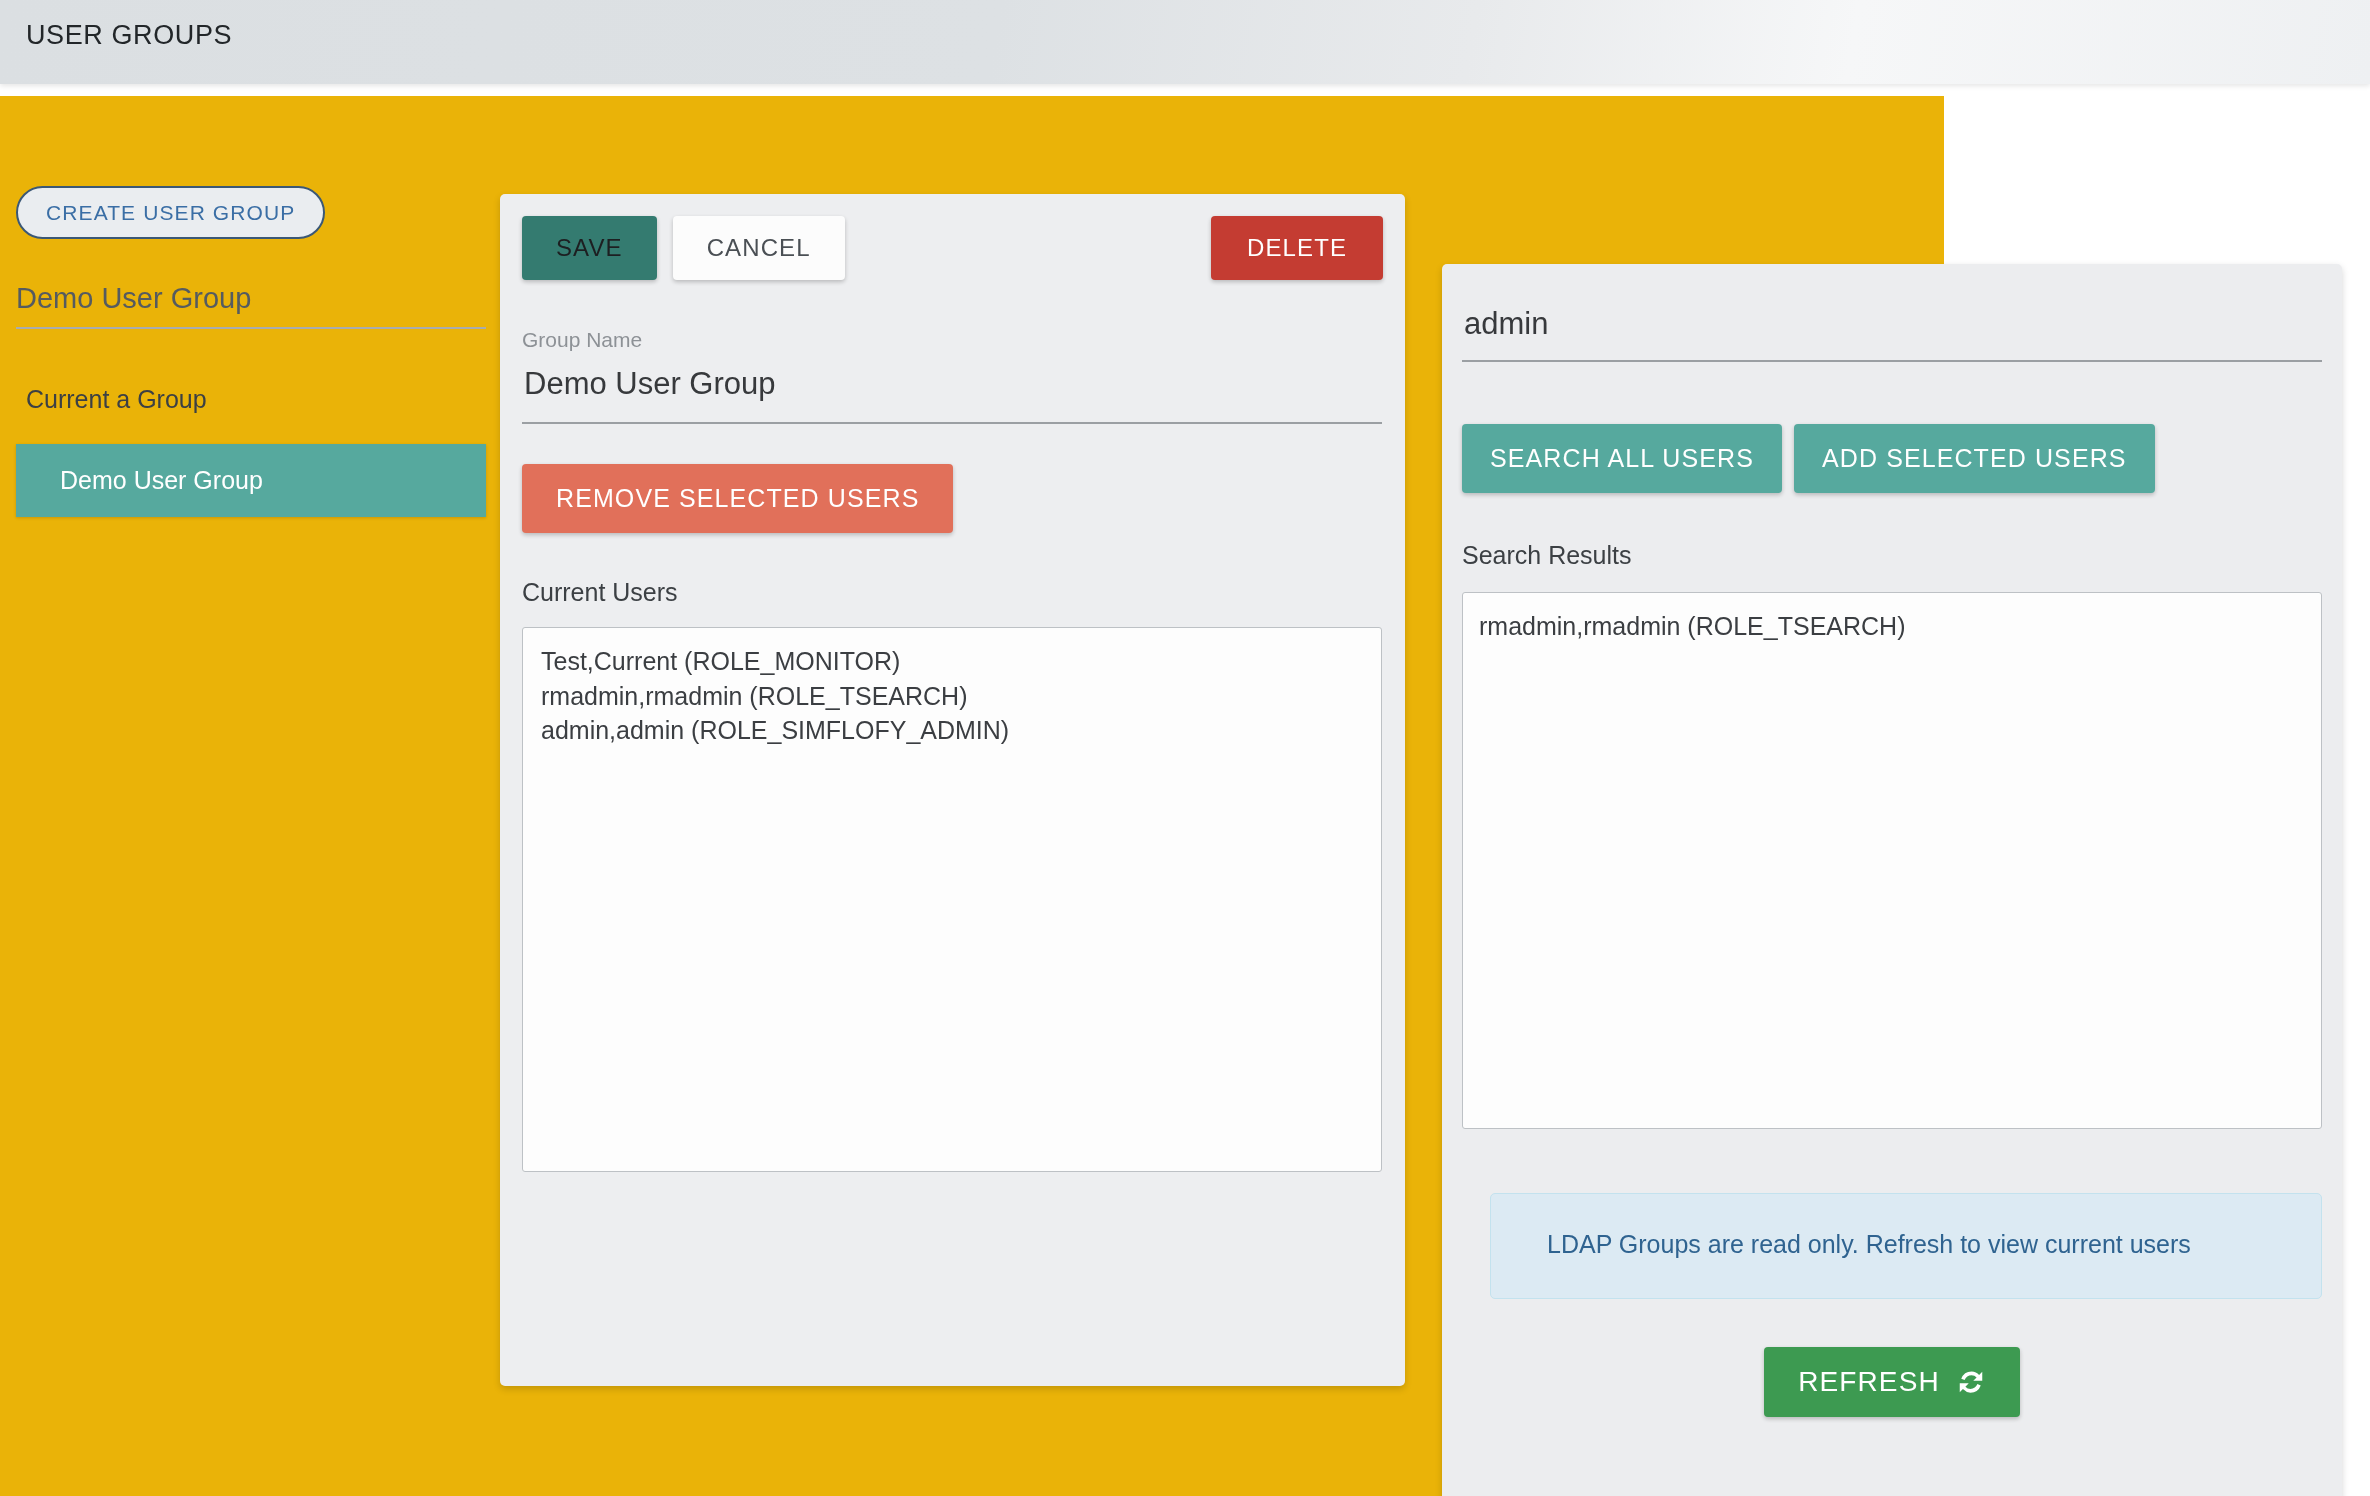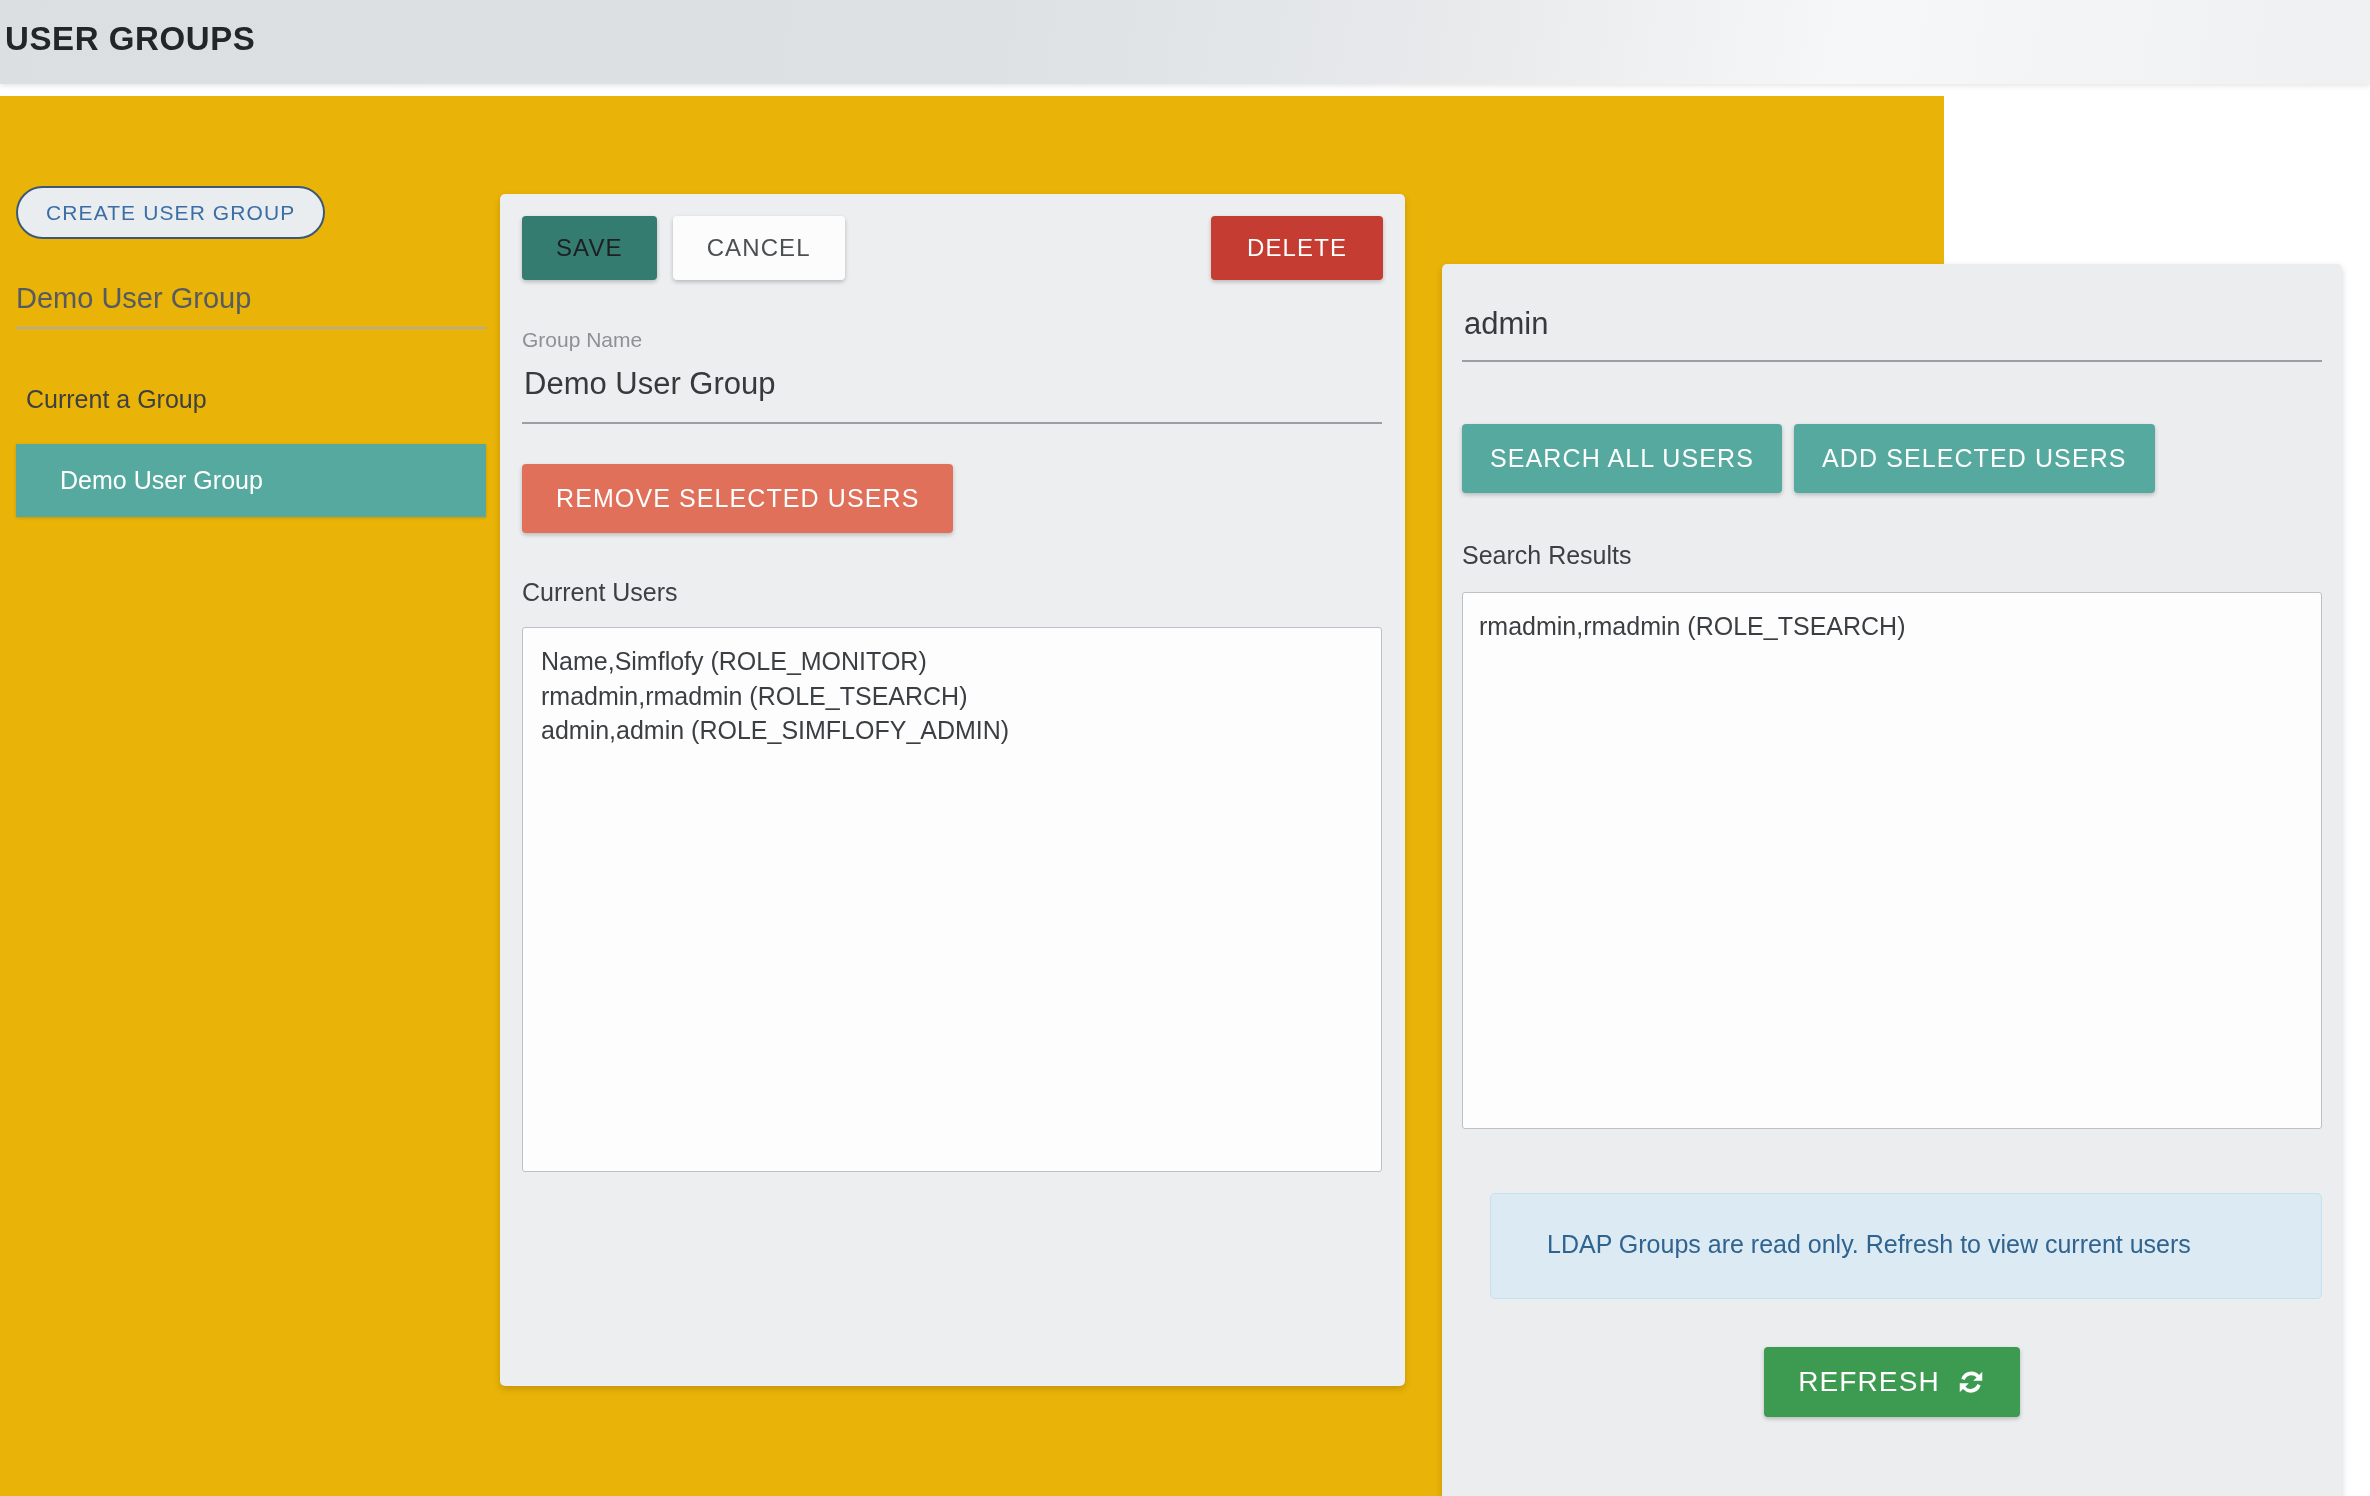--- a/index.html
+++ b/index.html
@@ -16,24 +16,24 @@
   .app-header {
     position: absolute;
     top: 0; left: 0;
     width: 2370px;
     height: 84px;
     background: linear-gradient(100deg, #dbdfe2 0%, #dde1e4 42%, #e8eaec 62%, #f6f7f8 78%, #eef0f2 100%);
     box-shadow: 0 2px 5px rgba(0,0,0,0.10);
   }
   .app-header .title {
     position: absolute;
-    left: 5px;
+    left: 26px;
     top: 20px;
-    font-size: 33px;
-    font-weight: 700;
+    font-size: 27px;
+    font-weight: 400;
     letter-spacing: 0.6px;
     color: #222629;
   }
 
   
   .page {
     position: absolute;
     top: 96px; left: 0;
     width: 1944px;
     height: 1412px;
@@ -293,21 +293,21 @@
 
       <div class="field-label">Group Name</div>
       <div class="field-value" title="Demo User Group">Demo User Group</div>
       <div class="field-underline"></div>
 
       <button class="btn btn-remove">REMOVE SELECTED USERS</button>
 
       <div class="list-label">Current Users</div>
 
       <div class="listbox">
-        <div class="listbox-line">Name,Simflofy (ROLE_MONITOR)</div>
+        <div class="listbox-line">Test,Current (ROLE_MONITOR)</div>
         <div class="listbox-line">rmadmin,rmadmin (ROLE_TSEARCH)</div>
         <div class="listbox-line">admin,admin (ROLE_SIMFLOFY_ADMIN)</div>
       </div>
 
     </div>
 
     <button class="btn btn-delete">DELETE</button>
   </div>
 
   <div class="right-panel">

